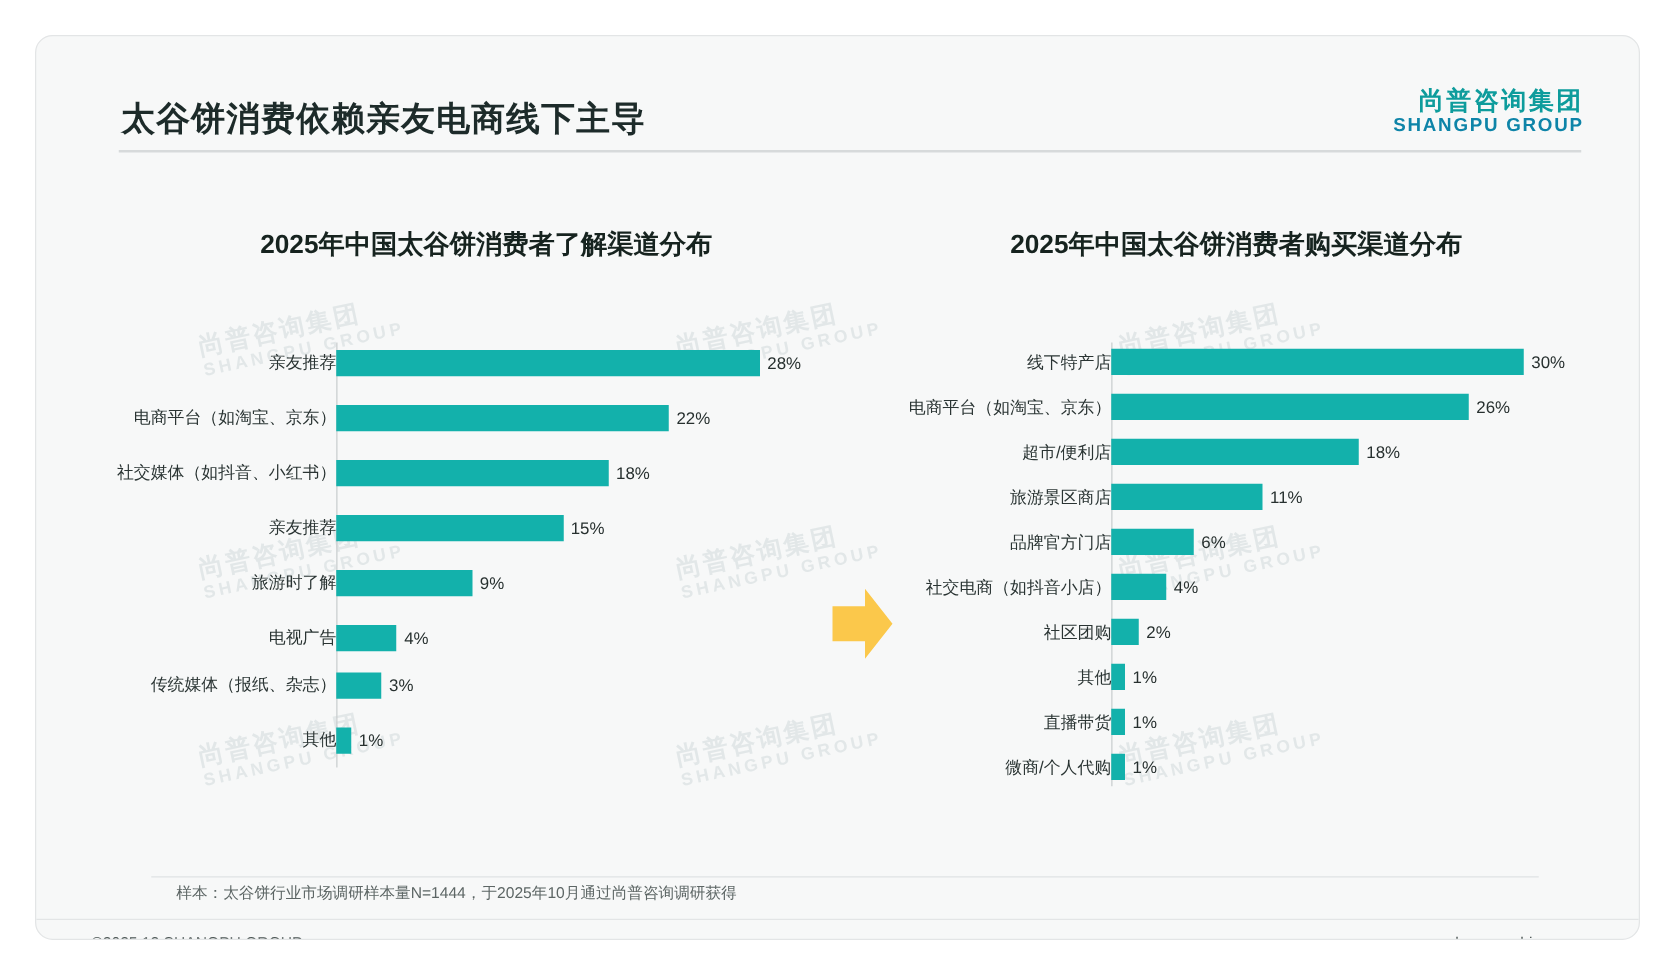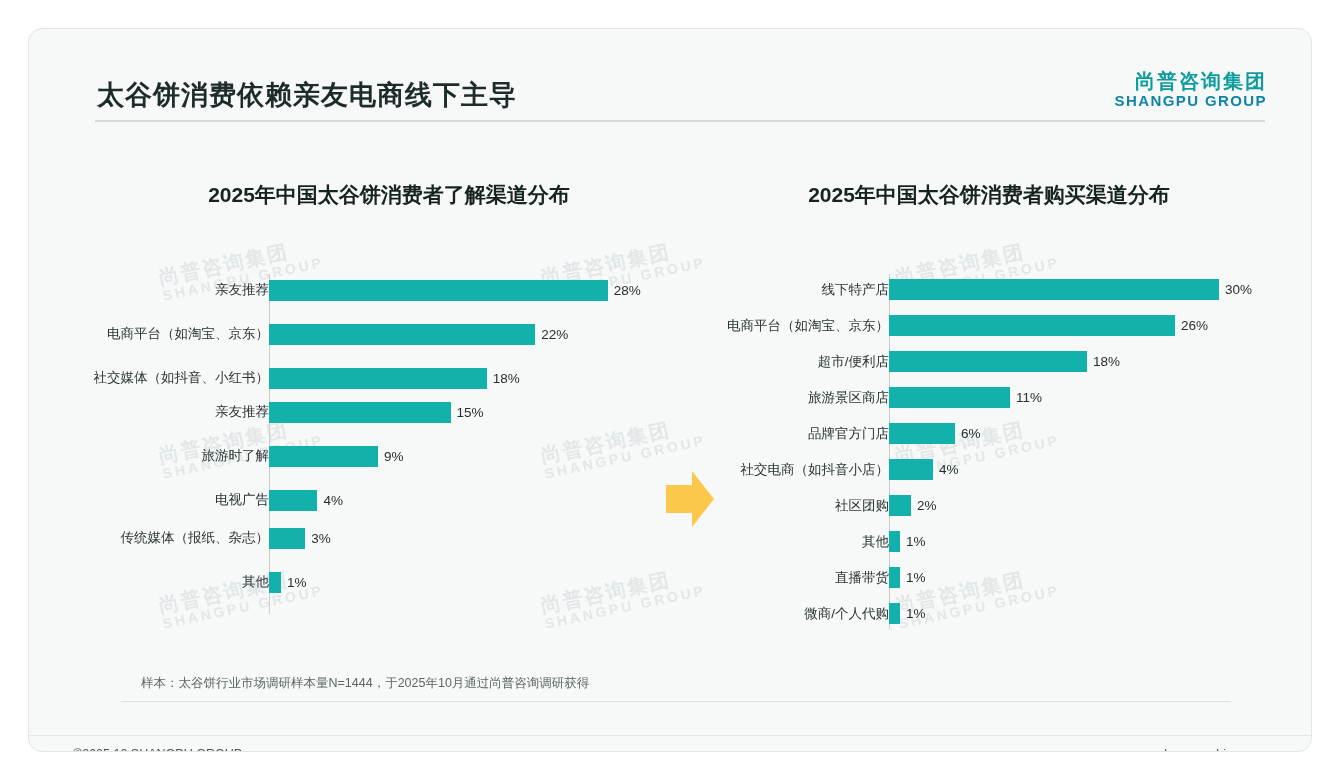--- a/index.html
+++ b/index.html
@@ -166,21 +166,21 @@
     position: absolute;
     left: 92px;
     top: 672px;
     width: 1110px;
     height: 1px;
     background: #dfe2e3;
   }
   .footnote {
     position: absolute;
     left: 112px;
-    top: 646px;
+    top: 677px;
     font-size: 12.5px;
     color: #5d6665;
   }
   .footer-rule {
     position: absolute;
     left: 0;
     top: 706px;
     width: 100%;
     height: 1px;
     background: #e3e5e6;
@@ -263,21 +263,21 @@
               <div class="bar-value">28%</div>
             </div>
           </div>
           <div class="row" style="height: 22px; margin-bottom: 22px;">
             <div class="row-label lbl-left" style="width: 180px;">电商平台（如淘宝、京东）</div>
             <div class="bar-wrap">
               <div class="bar" style="width: 266.2px; background: rgb(19, 177, 171);"></div>
               <div class="bar-value">22%</div>
             </div>
           </div>
-          <div class="row" style="height: 22px; margin-bottom: 12px;">
+          <div class="row" style="height: 22px; margin-bottom: 22px;">
             <div class="row-label lbl-left" style="width: 180px;">社交媒体（如抖音、小红书）</div>
             <div class="bar-wrap">
               <div class="bar" style="width: 217.8px; background: rgb(19, 177, 171);"></div>
               <div class="bar-value">18%</div>
             </div>
           </div>
           <div class="row" style="height: 22px; margin-bottom: 22px;">
             <div class="row-label lbl-left" style="width: 180px;">亲友推荐</div>
             <div class="bar-wrap">
               <div class="bar" style="width: 181.5px; background: rgb(19, 177, 171);"></div>

